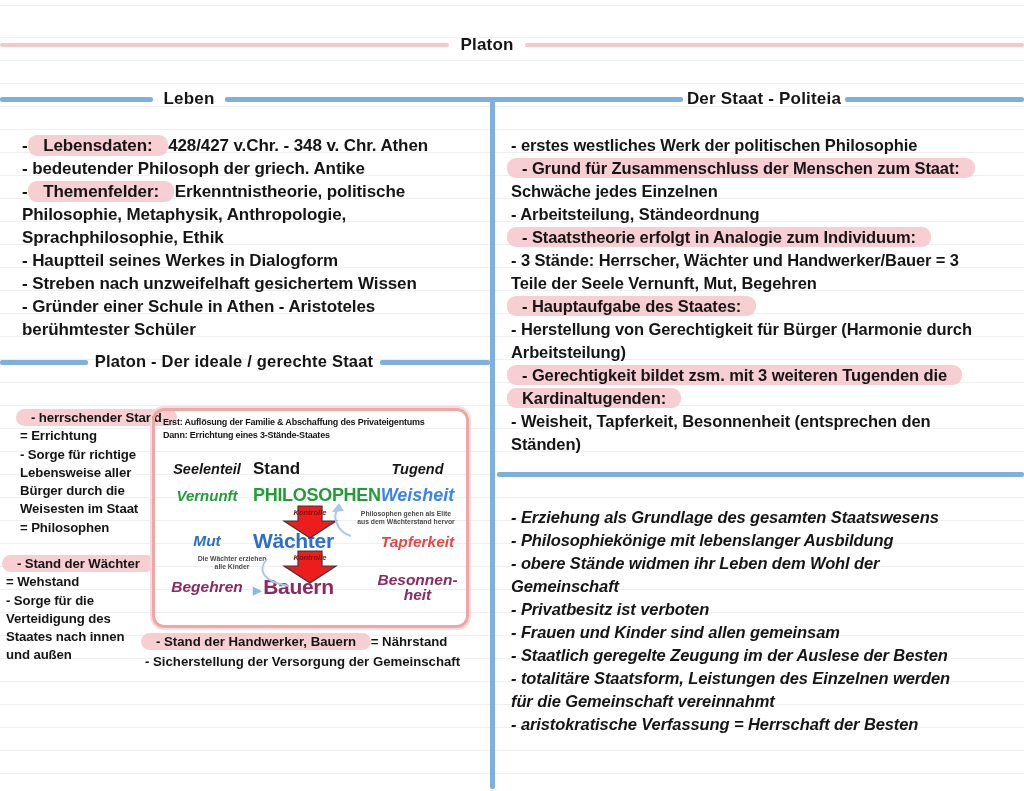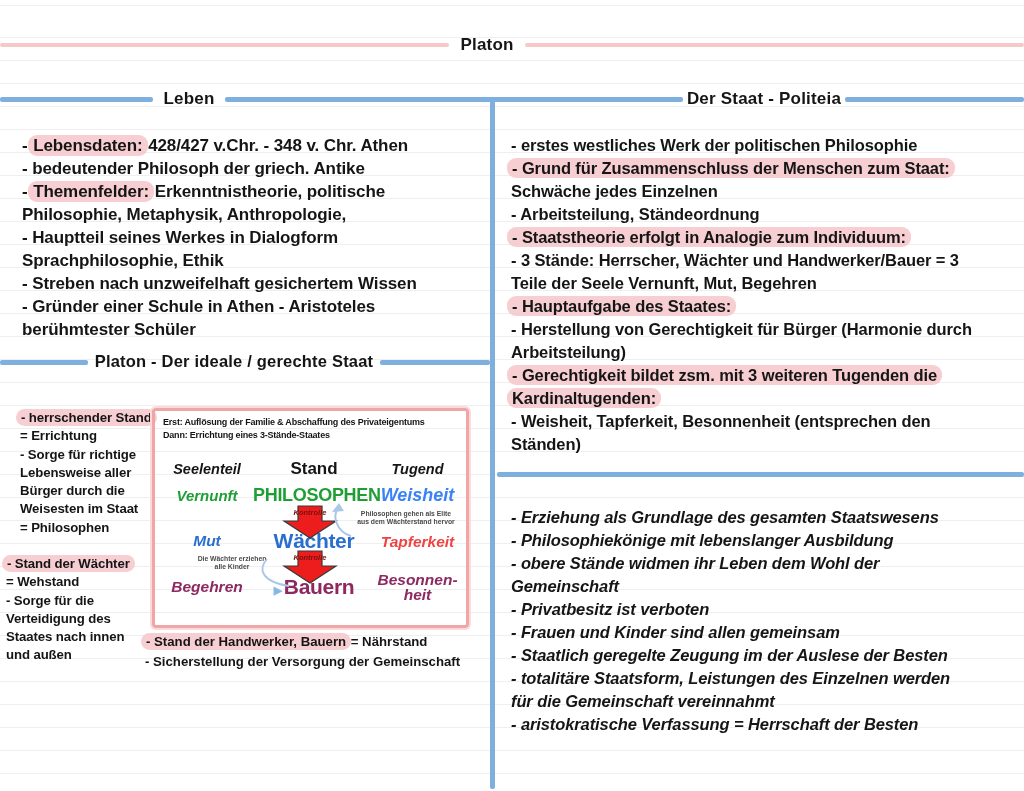--- a/index.html
+++ b/index.html
@@ -17,33 +17,33 @@
   .abs { position:absolute; }
   .pink-line { position:absolute; height:4px; background:#f6c8c8; border-radius:2px; }
   .blue-line { position:absolute; background:#7fafde; border-radius:2px; }
   .sec-label { position:absolute; text-align:center; font-size:17px; letter-spacing:.2px; background:transparent; }
   .col-lines { position:absolute; font-size:16.5px; letter-spacing:-0.1px; }
   .col-lines .line { height:23px; line-height:23px; white-space:nowrap; }
   .margin-lines { position:absolute; font-size:13.2px; letter-spacing:-0.1px; }
   .margin-lines .line { height:18.3px; line-height:18.3px; white-space:nowrap; }
   .small-lines { position:absolute; font-size:13.2px; }
   .small-lines .line { height:19.5px; line-height:19.5px; white-space:nowrap; }
-  .hl { background:rgba(246,198,202,.85); border-radius:9px; padding:1px 5px; margin:0 -4px; }
+  .hl { background:rgba(246,198,202,.85); border-radius:9px; padding:1px 15px; margin:0 -4px; }
 
   
   #diagram-box {
     position:absolute; left:152px; top:408px; width:317px; height:220px;
     border:3px solid #f0a6a6;
     box-shadow:0 0 0 2px #fadada;
-    border-radius:4px;
+    border-radius:12px;
   }
   #diagram-premise { position:absolute; left:8px; top:5px; font-size:9px; line-height:13px; letter-spacing:-0.2px; white-space:nowrap; }
   .d-row { position:absolute; left:6px; display:flex; align-items:center; transform:translateY(-50%); width:299px; }
   .d-col1 { width:92px; text-align:center; font-style:italic; }
-  .d-col2 { width:122px; text-align:center; }
+  .d-col2 { width:122px; text-align:left; }
   .d-col3 { width:85px; text-align:center; font-style:italic; }
   #diagram-headers .d-col1, #diagram-headers .d-col3 { font-size:14.5px; }
   #diagram-headers .d-col2 { font-size:17px; font-style:normal; }
   .block-arrow-wrap { position:absolute; left:127px; width:56px; height:34px; }
   .kontrolle { position:absolute; left:0; top:3px; width:100%; text-align:center; font-size:7.5px; font-style:italic; color:#7b0f0f; }
   .tiny-note { position:absolute; font-size:6.8px; line-height:7.8px; color:#4a4a4a; text-align:center; font-weight:700; }
   .bauern-head { color:#8ab8e4; font-size:11px; margin-right:2px; font-style:normal; }
 </style>
 </head>
 <body>
@@ -59,22 +59,22 @@
 <div class="blue-line" style="left:845px;top:97px;width:179px;height:5px;"></div>
 
 <div class="blue-line" style="left:490px;top:99px;width:5px;height:690px;"></div>
 
 <div class="col-lines" style="left:22px;top:134px;width:460px;font-size:17px;">
 
 <div class="line"><span>- </span><span class="hl">Lebensdaten:</span><span> 428/427 v.Chr. - 348 v. Chr. Athen</span></div>
     <div class="line"><span>- bedeutender Philosoph der griech. Antike</span></div>
     <div class="line"><span>- </span><span class="hl">Themenfelder:</span><span> Erkenntnistheorie, politische</span></div>
     <div class="line"><span>Philosophie, Metaphysik, Anthropologie,</span></div>
+    <div class="line"><span>Sprachphilosophie, Ethik</span></div>
     <div class="line"><span>- Hauptteil seines Werkes in Dialogform</span></div>
-    <div class="line"><span>Sprachphilosophie, Ethik</span></div>
     <div class="line"><span>- Streben nach unzweifelhaft gesichertem Wissen</span></div>
     <div class="line"><span>- Gründer einer Schule in Athen - Aristoteles</span></div>
     <div class="line"><span>berühmtester Schüler</span></div>
   </div>
 
 <div class="blue-line" style="left:0;top:360px;width:88px;height:5px;"></div>
 <div class="sec-label" style="left:88px;top:352px;width:292px;font-size:16.5px;">Platon - Der ideale / gerechte Staat</div>
 <div class="blue-line" style="left:380px;top:360px;width:110px;height:5px;"></div>
 
 <div class="margin-lines" style="left:20px;top:409px;width:145px;">

